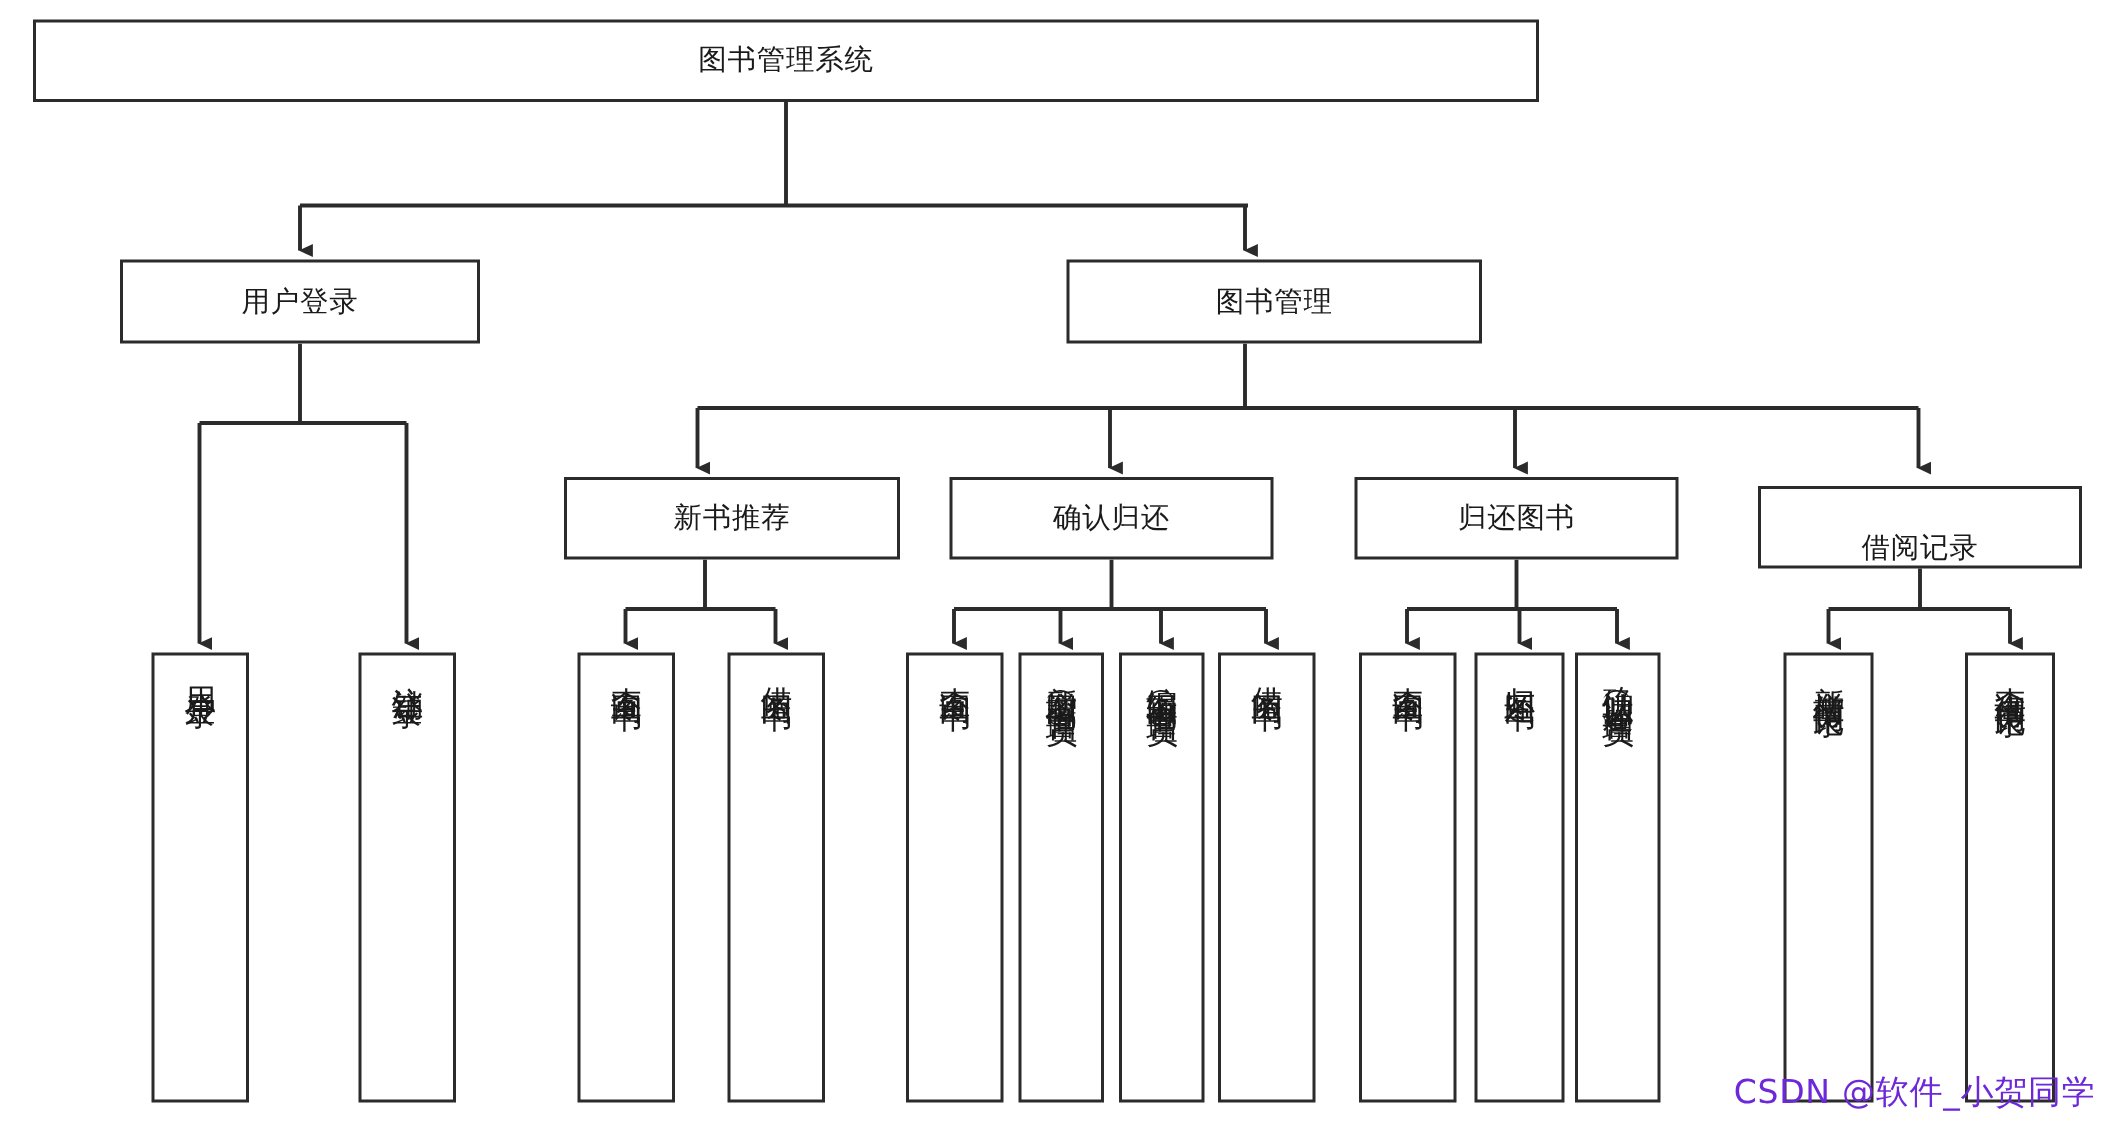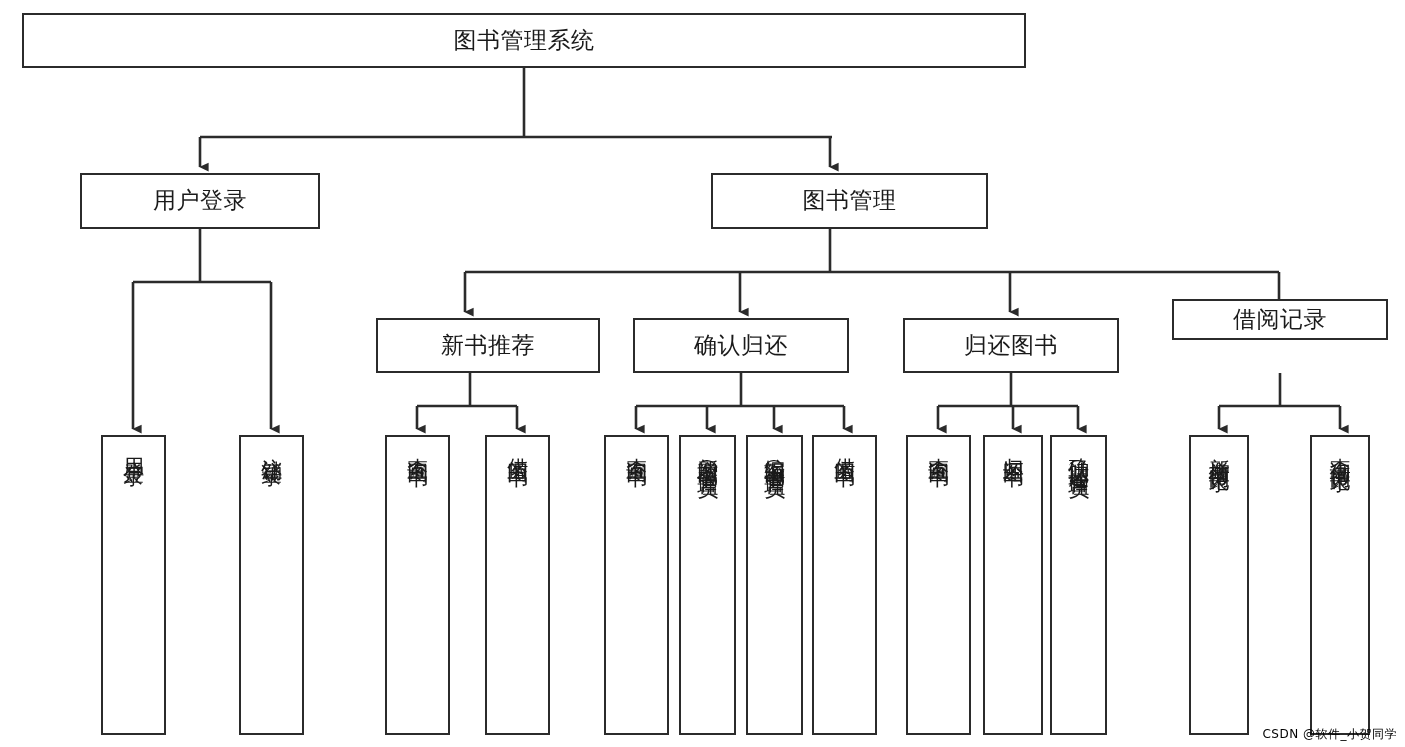--- a/index.html
+++ b/index.html
@@ -26,21 +26,21 @@
     position: absolute;
     box-sizing: border-box;
     border: 2.5px solid #2b2b2b;
     background: #ffffff;
     display: flex;
     align-items: center;
     justify-content: center;
     color: #1a1a1a;
   }
   .node-h {
-    font-size: 23px;
+    font-size: 19px;
     letter-spacing: 0.5px;
     line-height: 1.2;
   }
   .node-v {
     align-items: flex-start;
     justify-content: center;
     padding-top: 4px;
   }
   .vtext {
     writing-mode: vertical-rl;
@@ -51,22 +51,22 @@
     white-space: nowrap;
     color: #1a1a1a;
   }
   .vtext.tall {
     padding-top: 0px;
   }
   #watermark {
     position: absolute;
     right: 8px;
     bottom: 4px;
-    font-size: 12px;
-    color: #000000;
+    font-size: 22px;
+    color: #6d28d9;
     letter-spacing: 0.5px;
     white-space: nowrap;
     pointer-events: none;
   }
 </style>
 </head>
 <body>
 
 <div id="canvas">
 
@@ -133,21 +133,21 @@
 
   <div class="node node-h" style="left:362px; top:318px; width:224px; height:55px;margin-left:14px;">
     <span>新书推荐</span>
   </div>
   <div class="node node-h" style="left:633px; top:318px; width:216px; height:55px;">
     <span>确认归还</span>
   </div>
   <div class="node node-h" style="left:903px; top:318px; width:216px; height:55px;">
     <span>归还图书</span>
   </div>
-  <div class="node node-h" style="left:1172px; top:299px; width:216px; height:41px;">
+  <div class="node node-h" style="left:1172px; top:324px; width:216px; height:55px;align-items:flex-end;">
     <span>借阅记录</span>
   </div>
 
   <div class="node node-v" style="left:101px; top:435px; width:65px; height:300px;">
     <span class="vtext">用户登录</span>
   </div>
   <div class="node node-v" style="left:239px; top:435px; width:65px; height:300px;">
     <span class="vtext">注销登录</span>
   </div>
 

